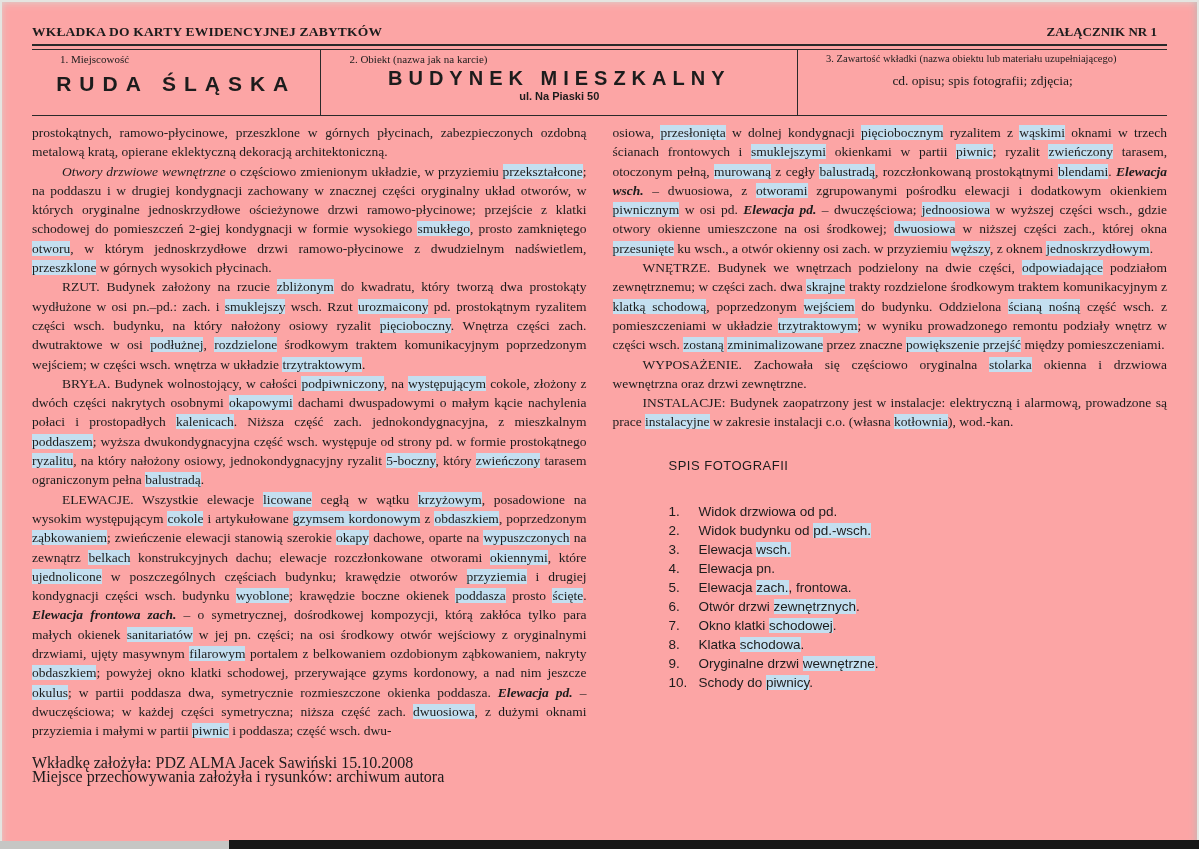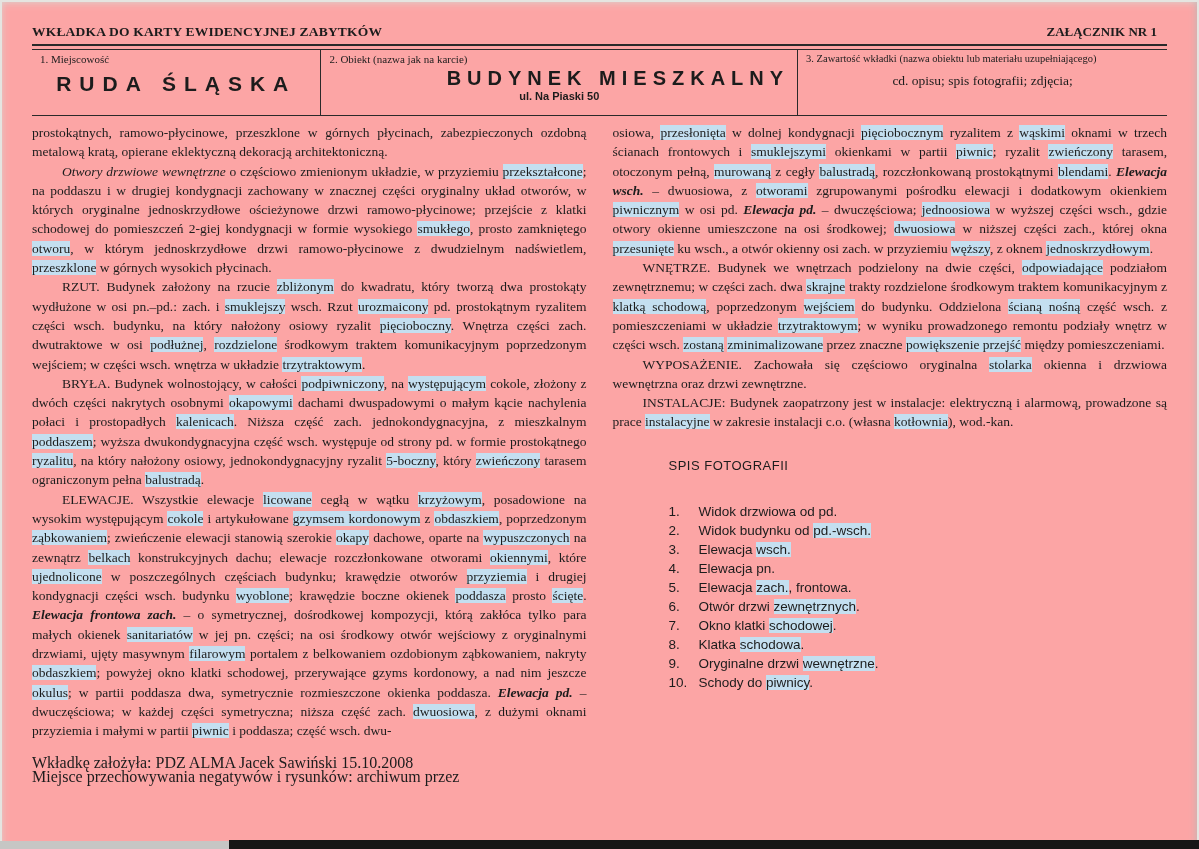--- a/index.html
+++ b/index.html
@@ -28,28 +28,28 @@
   .hdr-right { font-weight:bold; font-size:13px; padding-right:10px; }
   
   .info-table {
     display:flex; margin-top:3px; min-height:67px;
     border-top:1.5px solid #2a2a2a; border-bottom:1.5px solid #2a2a2a;
   }
   .cell { padding:3px 8px 6px; }
   .c1 { width:25.5%; border-right:1.5px solid #2a2a2a; }
   .c2 { width:42%;   border-right:1.5px solid #2a2a2a; }
   .c3 { width:32.5%; }
-  .cell-label { font-size:11px; }
+  .cell-label { font-size:11px;margin-left:20px; }
   .c3 .cell-label { font-size:10.5px; }
   .big {
     font-family:"Liberation Sans", sans-serif; font-weight:bold;
     text-align:center; white-space:nowrap;
   }
   .c1 .big { font-size:21px; letter-spacing:8px; margin-top:7px; }
-  .c2 .big { font-size:20px; letter-spacing:6px; margin-top:2px;text-align:right; }
+  .c2 .big { font-size:20px; letter-spacing:6px; margin-top:2px; }
   .cell-sub {
     font-family:"Liberation Sans", sans-serif; font-weight:bold;
     font-size:11px; text-align:center; margin-top:0;
   }
   .c3 .cell-value { font-size:13.5px; text-align:center; margin-top:9px; }
   
   .body-cols { display:flex; gap:26px; margin-top:7px; }
   .col { width:50%; font-size:13.5px; line-height:19.3px; text-align:justify; }
   .para { margin:0; }
   .indent { text-indent:30px;font-family:Liberation Serif, serif; }
@@ -154,18 +154,18 @@
               <span class="photo-num">10.</span>
               <span class="photo-text"><span>Schody do </span><span class="hl">piwnicy</span><span>.</span></span>
             </div>
           </div>
       </div>
     </div>
   </div>
 
   <div class="footnote">
     <div>Wkładkę założyła: PDZ ALMA Jacek Sawiński  15.10.2008</div>
-    <div>Miejsce przechowywania negatywów i rysunków: archiwum przez</div>
+    <div>Miejsce przechowywania założyła i rysunków: archiwum autora</div>
   </div>
 
   <div class="scan-corner"></div>
   <div class="scan-bar"></div>
 </div>
 
 </body></html>

